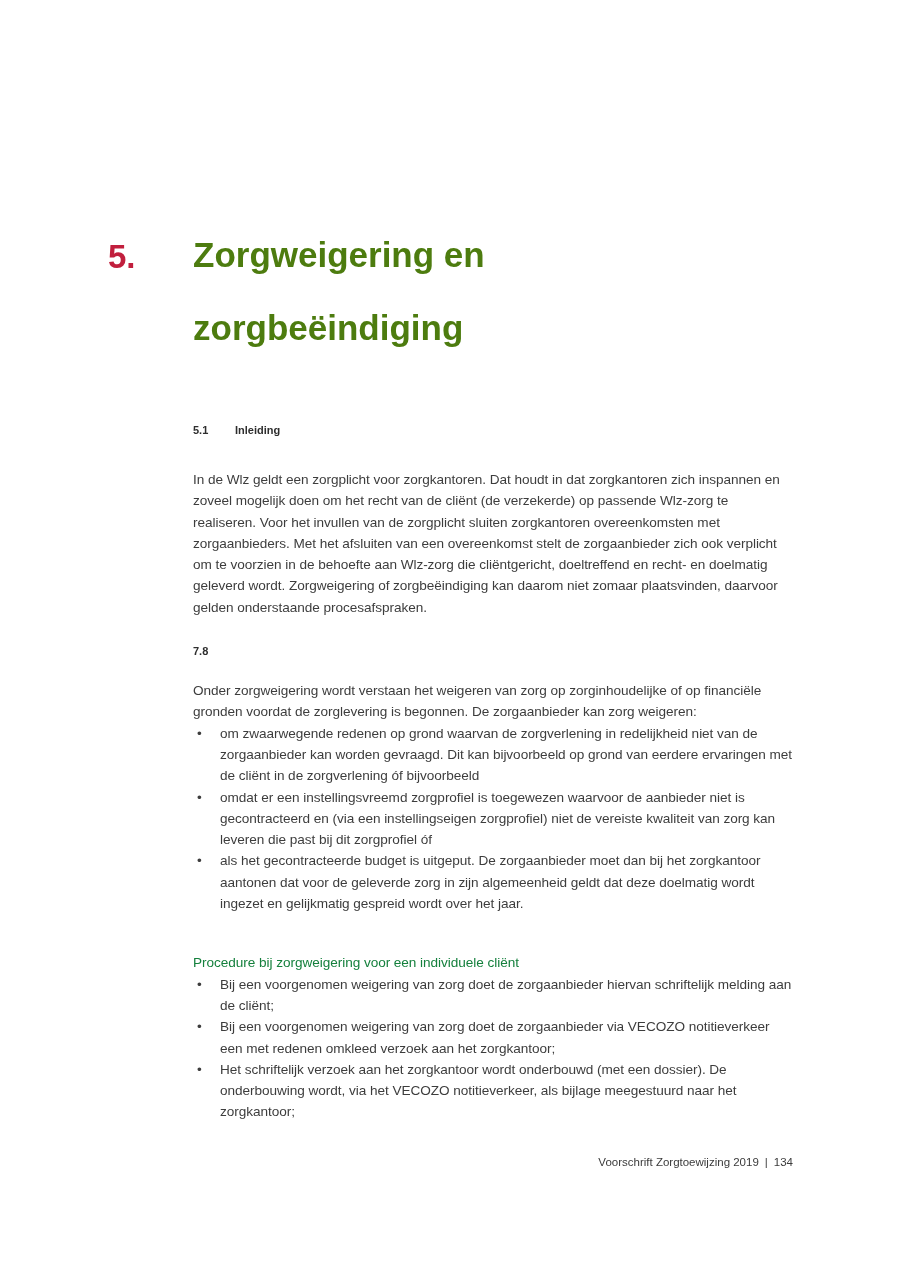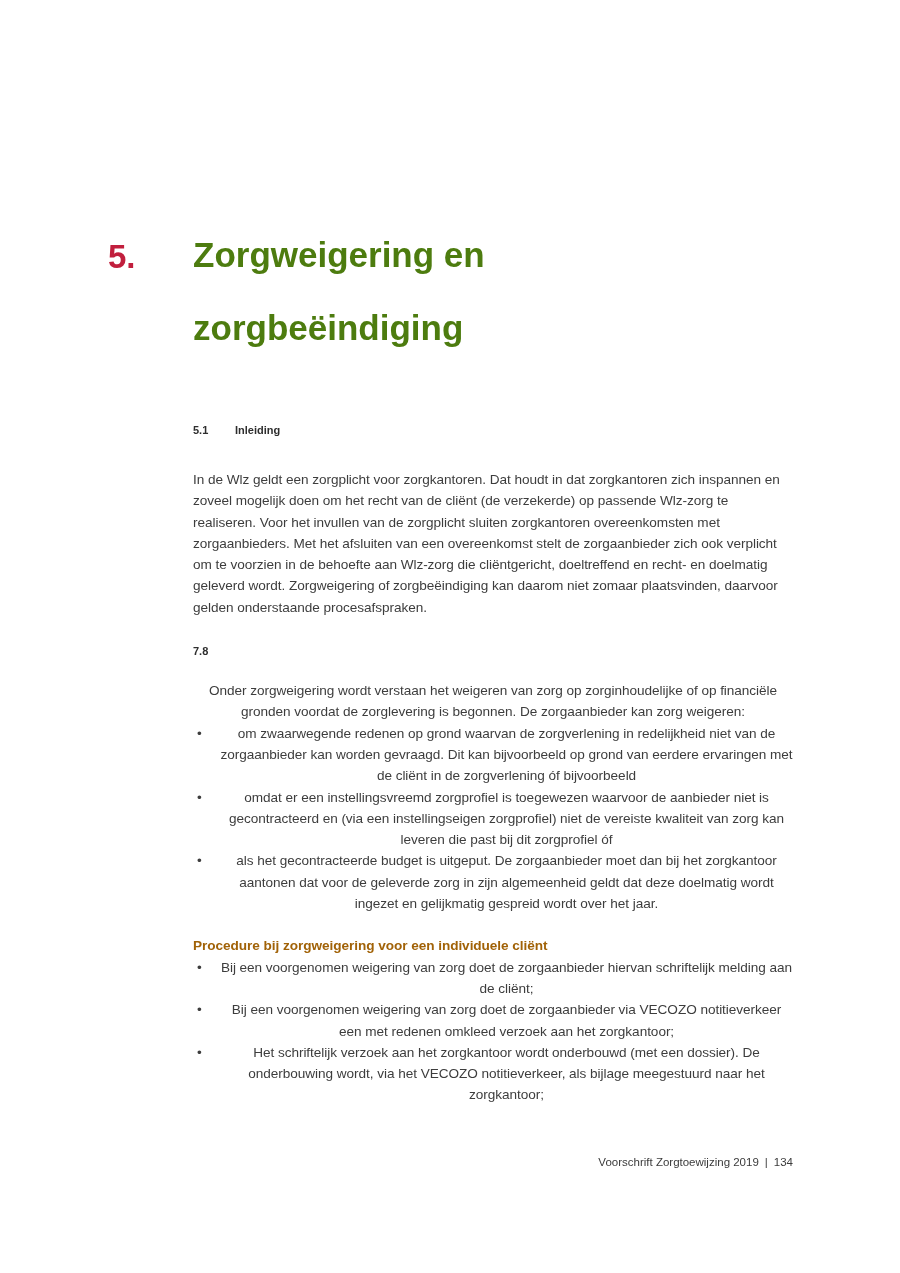--- a/index.html
+++ b/index.html
@@ -37,36 +37,35 @@
     letter-spacing: -0.05px;
   }
   .section-heading {
     display: flex;
     font-size: 11px; line-height: 22px; font-weight: bold; color: #2e2e2e;
     letter-spacing: 0;
   }
   .section-heading .sec-num { width: 42px; flex: 0 0 42px; }
   .para-inleiding { margin-top: 28px; }
   .heading-52 { margin-top: 22px; }
-  .para-weigering { margin-top: 18px; text-align: center; }
+  .para-weigering { margin-top: 18px; }
 
   ul.bullets { list-style: none; }
   ul.bullets li {
     position: relative;
     padding-left: 27px;
-    text-align: center;
   }
   ul.bullets li::before {
     content: "\2022";
     position: absolute; left: 4px; top: 0;
   }
 
   .procedure-heading {
-    margin-top: 21px;
-    font-weight: bold; color: #a16207;
+    margin-top: 38px;
+    font-weight: normal; color: #15803d;
   }
 
   .footer {
     position: absolute; top: 1156px; right: 107px;
     font-size: 11.5px; color: #3b3b3b;
     letter-spacing: 0;
     white-space: nowrap;
   }
   .footer .sep { margin: 0 6px; }
 </style>

